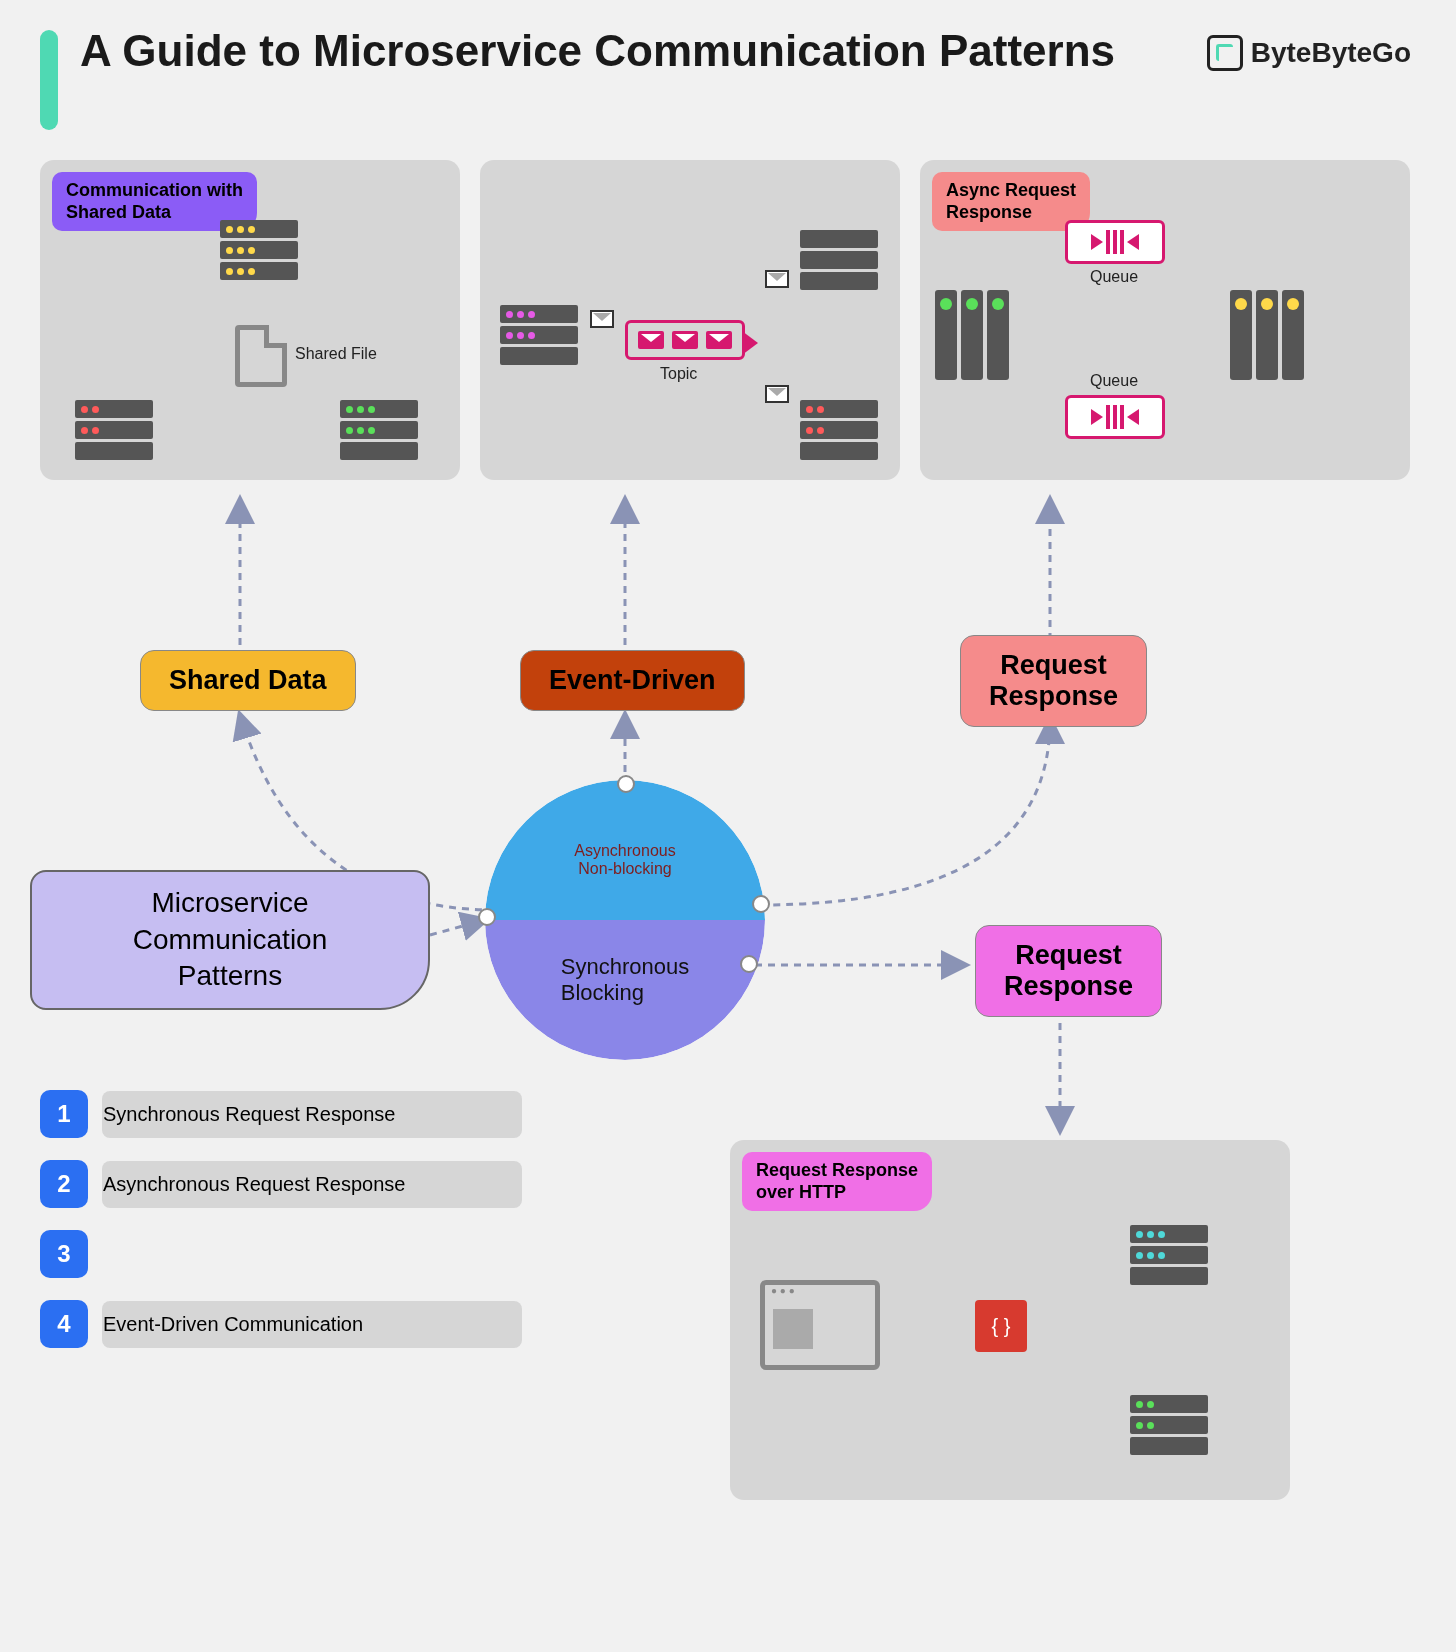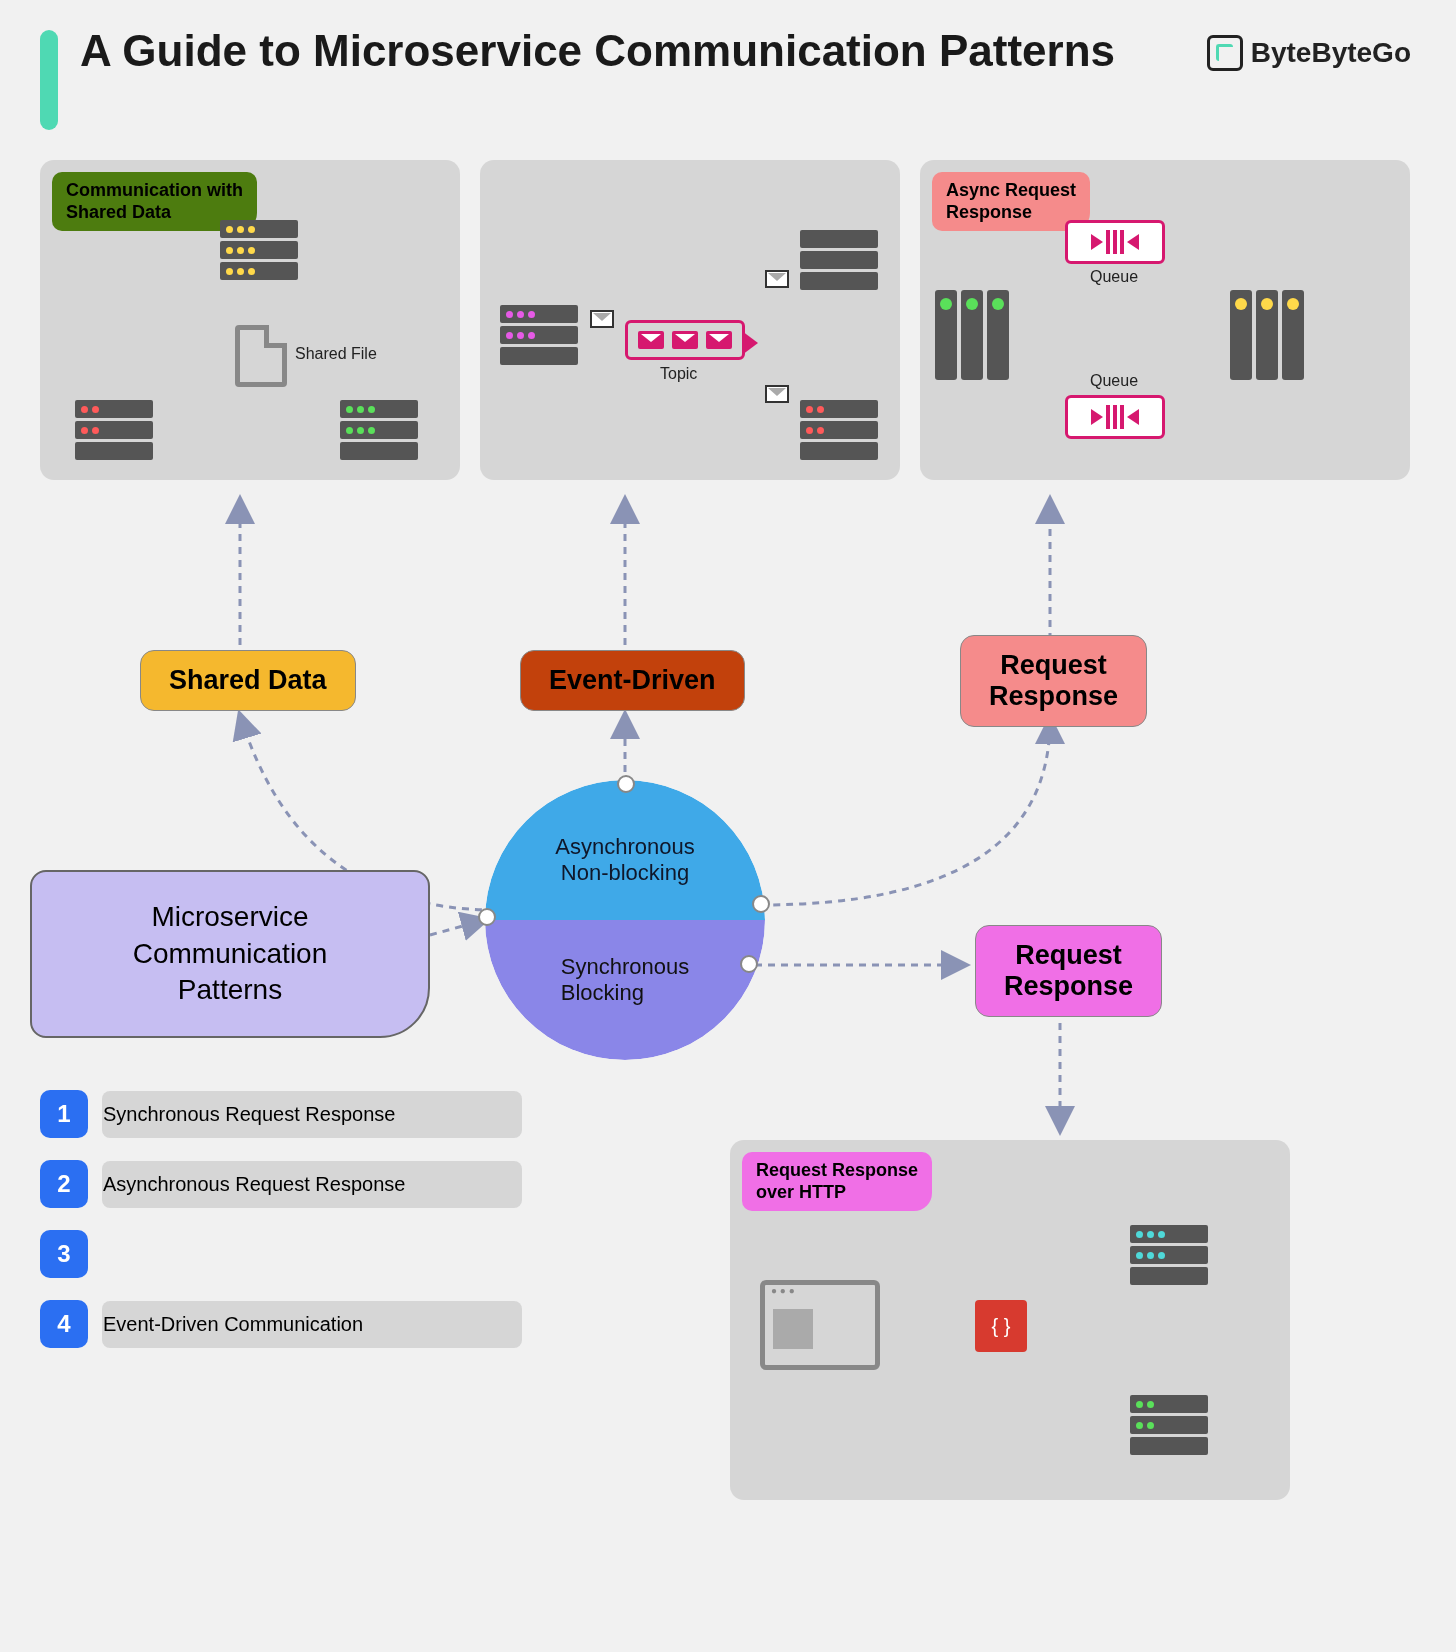--- a/index.html
+++ b/index.html
@@ -4,34 +4,34 @@
 <style>
   *{box-sizing:border-box;margin:0;padding:0;font-family:Arial,Helvetica,sans-serif}
   body{background:#f1f1f1;width:1456px;height:1652px;position:relative;overflow:hidden}
   .accent-bar{position:absolute;left:40px;top:30px;width:18px;height:100px;background:#4fd9b3;border-radius:9px}
   .title{position:absolute;left:80px;top:25px;font-size:44px;font-weight:800;color:#1a1a1a;line-height:1.2}
   .logo{position:absolute;right:45px;top:35px;display:flex;align-items:center;gap:8px;font-size:28px;font-weight:700;color:#222}
   .logo-icon{width:36px;height:36px;border:3px solid #222;border-radius:6px;position:relative}
   .logo-icon:before{content:"";position:absolute;left:6px;top:6px;width:14px;height:14px;border:3px solid #4fd9b3;border-radius:3px;border-right:none;border-bottom:none}
   .panel{position:absolute;background:#d6d6d6;border-radius:14px;padding:12px}
   .panel-label{display:inline-block;padding:8px 14px;border-radius:10px 10px 18px 10px;font-size:18px;font-weight:600;line-height:1.2;margin-bottom:10px}
-  .lbl-orange{background:#4d7c0f}
+  .lbl-orange{background:#8b5cf6}
   .lbl-green{background:#45d76a}
   .lbl-pink{background:#f58b8b}
   .lbl-magenta{background:#f06fe6}
   .pill{position:absolute;border:1px solid #888;border-radius:14px;padding:14px 28px;font-size:27px;font-weight:600;text-align:center}
   .pill-orange{background:#f5b82e}
   .pill-green{background:#c2410c}
   .pill-pink{background:#f58b8b}
   .pill-magenta{background:#f06fe6}
   .center-circle{position:absolute;left:485px;top:780px;width:280px;height:280px;border-radius:50%;overflow:hidden}
-  .semi-top{position:absolute;left:0;top:0;width:100%;height:50%;background:#3fa9e8;border-top-left-radius:140px;border-top-right-radius:140px;display:flex;align-items:center;justify-content:center;text-align:center;font-size:22px;color:#0f172a;padding-top:20px}
+  .semi-top{position:absolute;left:0;top:0;width:100%;height:50%;background:#3fa9e8;border-top-left-radius:140px;border-top-right-radius:140px;display:flex;align-items:center;justify-content:center;text-align:center;font-size:16px;color:#7f1d1d;padding-top:20px}
   .semi-bot{position:absolute;left:0;bottom:0;width:100%;height:50%;background:#8a86e8;border-bottom-left-radius:140px;border-bottom-right-radius:140px;display:flex;align-items:center;justify-content:center;font-size:22px;color:#111;padding-bottom:20px}
   .dot{width:18px;height:18px;background:#fff;border:2px solid #888;border-radius:50%;position:absolute}
-  .root-pill{position:absolute;left:30px;top:870px;width:400px;height:168px;background:#c6bef2;border:2px solid #666;border-radius:16px 16px 50px 16px;display:flex;align-items:center;justify-content:center;text-align:center;font-size:28px;line-height:1.3}
+  .root-pill{position:absolute;left:30px;top:870px;width:400px;height:140px;background:#c6bef2;border:2px solid #666;border-radius:16px 16px 50px 16px;display:flex;align-items:center;justify-content:center;text-align:center;font-size:28px;line-height:1.3}
   .list{position:absolute;left:40px;top:1090px}
   .list-row{display:flex;align-items:center;gap:14px;margin-bottom:22px}
   .num{width:48px;height:48px;background:#2b6ff2;color:#fff;border-radius:10px;display:flex;align-items:center;justify-content:center;font-size:24px;font-weight:700}
   .row-label{background:#d6d6d6;border-radius:8px;padding:12px 1px;font-size:20px;min-width:420px}
   
   .server{position:absolute;display:flex;flex-direction:column;gap:3px}
   .srv-row{width:78px;height:18px;background:#555;border-radius:2px;display:flex;align-items:center;padding-left:6px;gap:4px}
   .led{width:7px;height:7px;border-radius:50%}
   .led.y{background:#ffd94a}.led.g{background:#5ae05a}.led.r{background:#ff5a5a}.led.p{background:#e65ae6}.led.c{background:#4fd9d9}
   .file-icon{position:absolute;width:52px;height:62px;border:5px solid #888;border-radius:4px}

